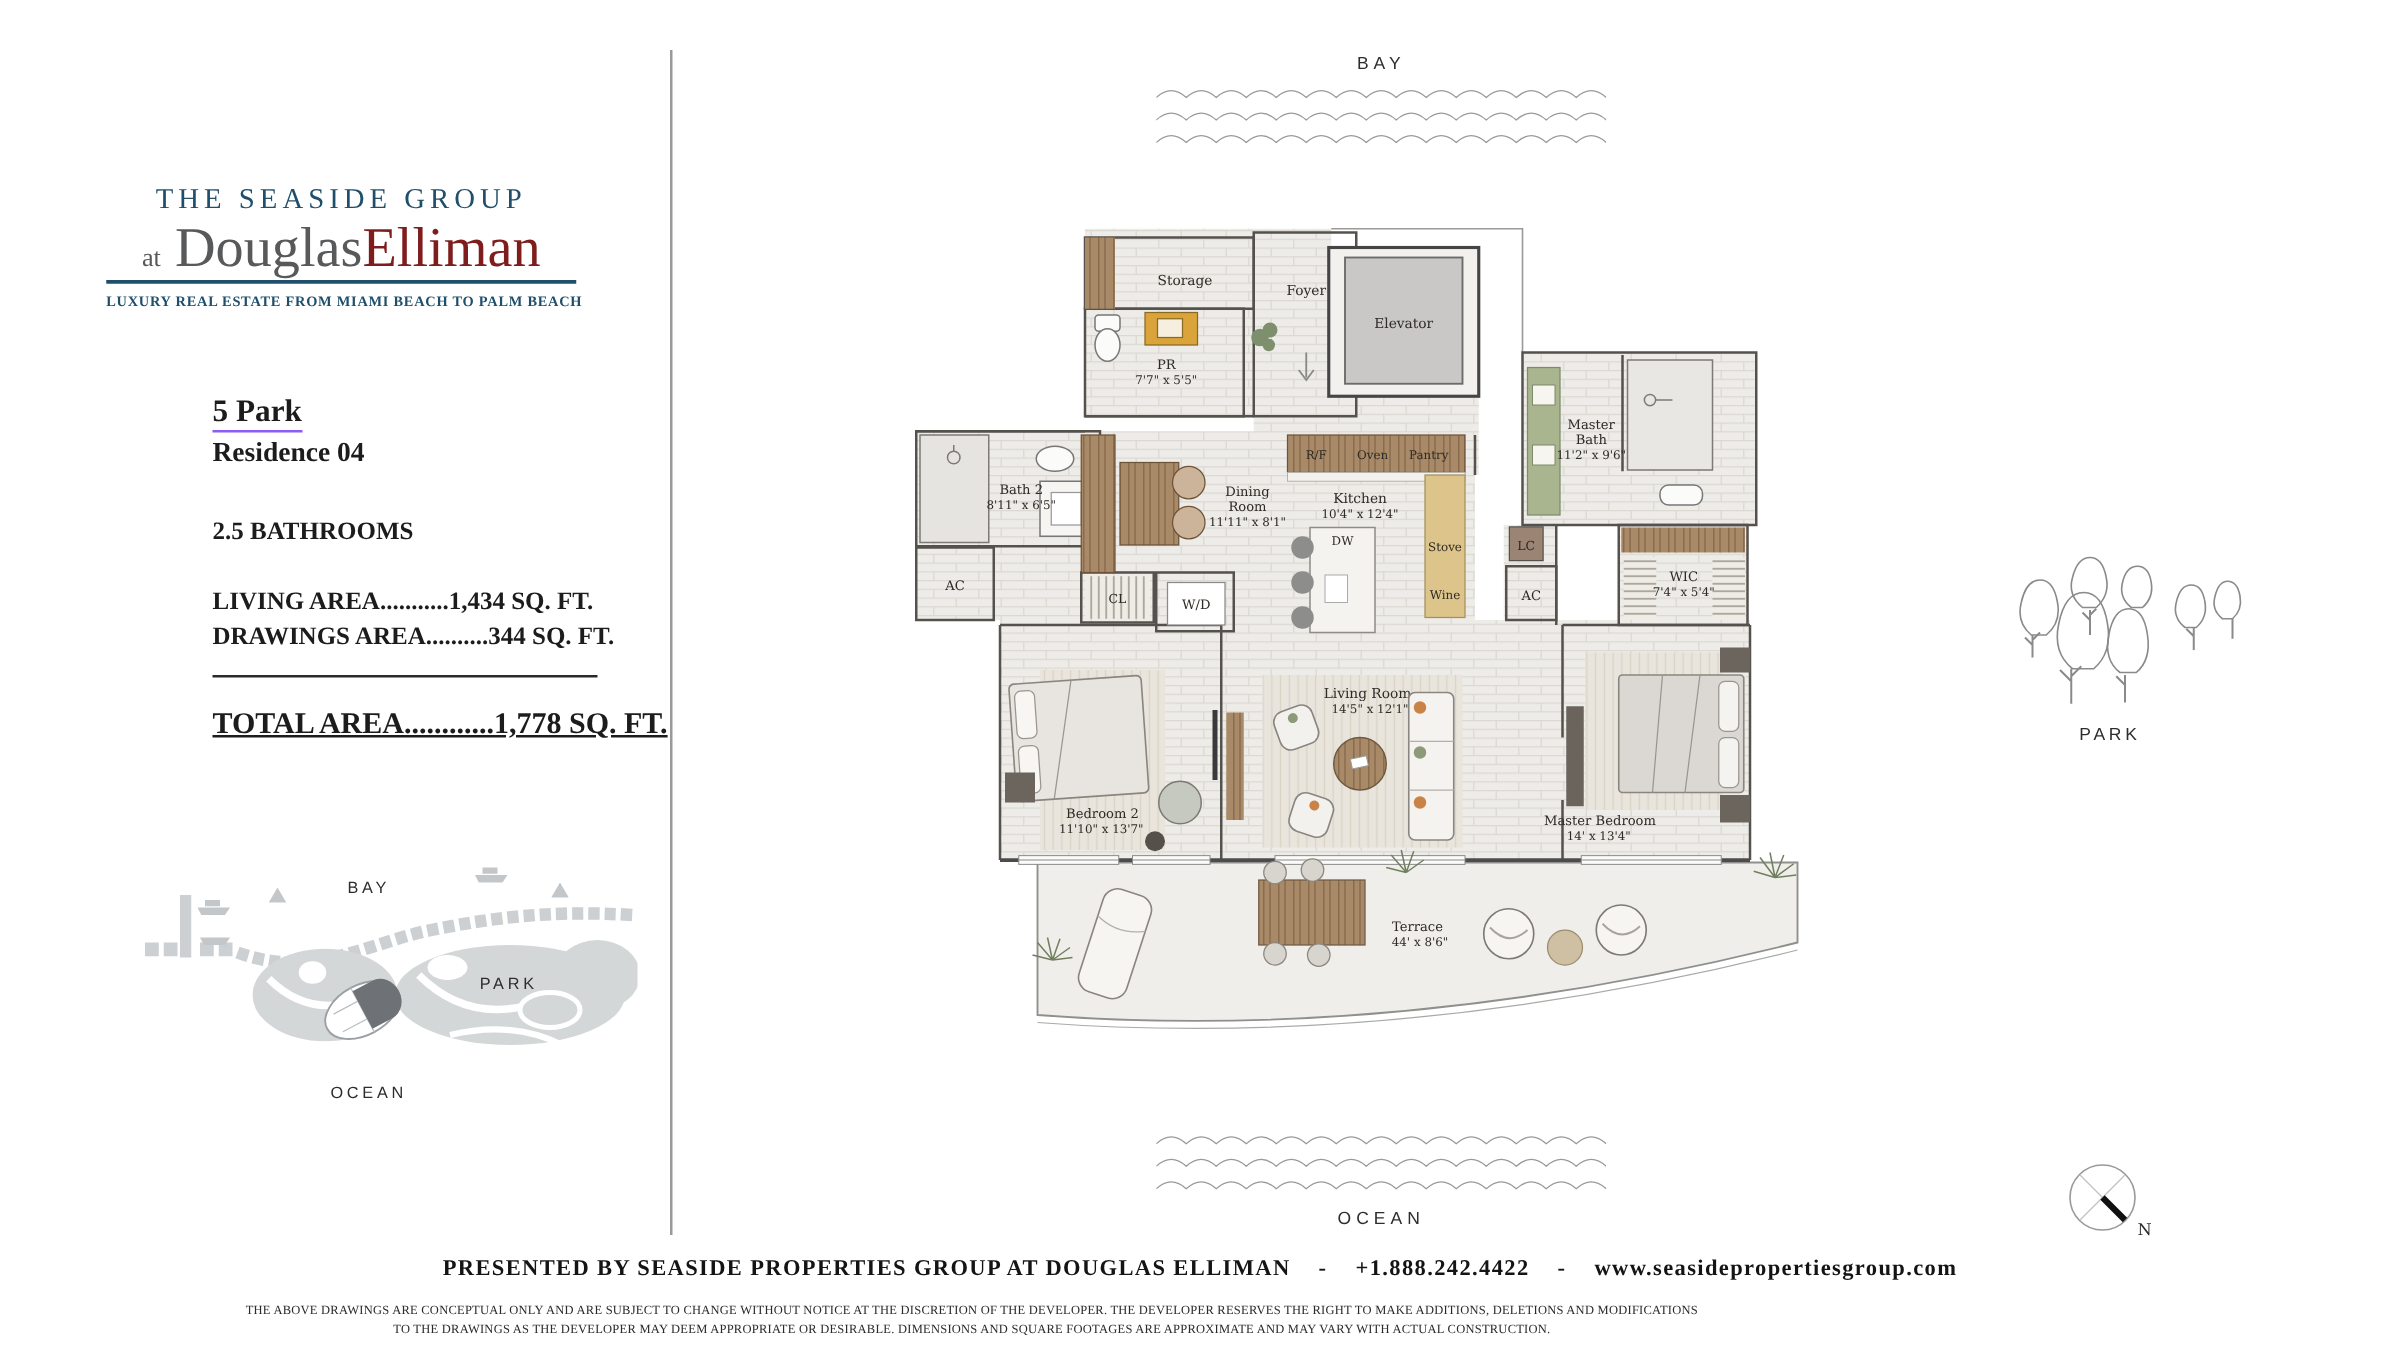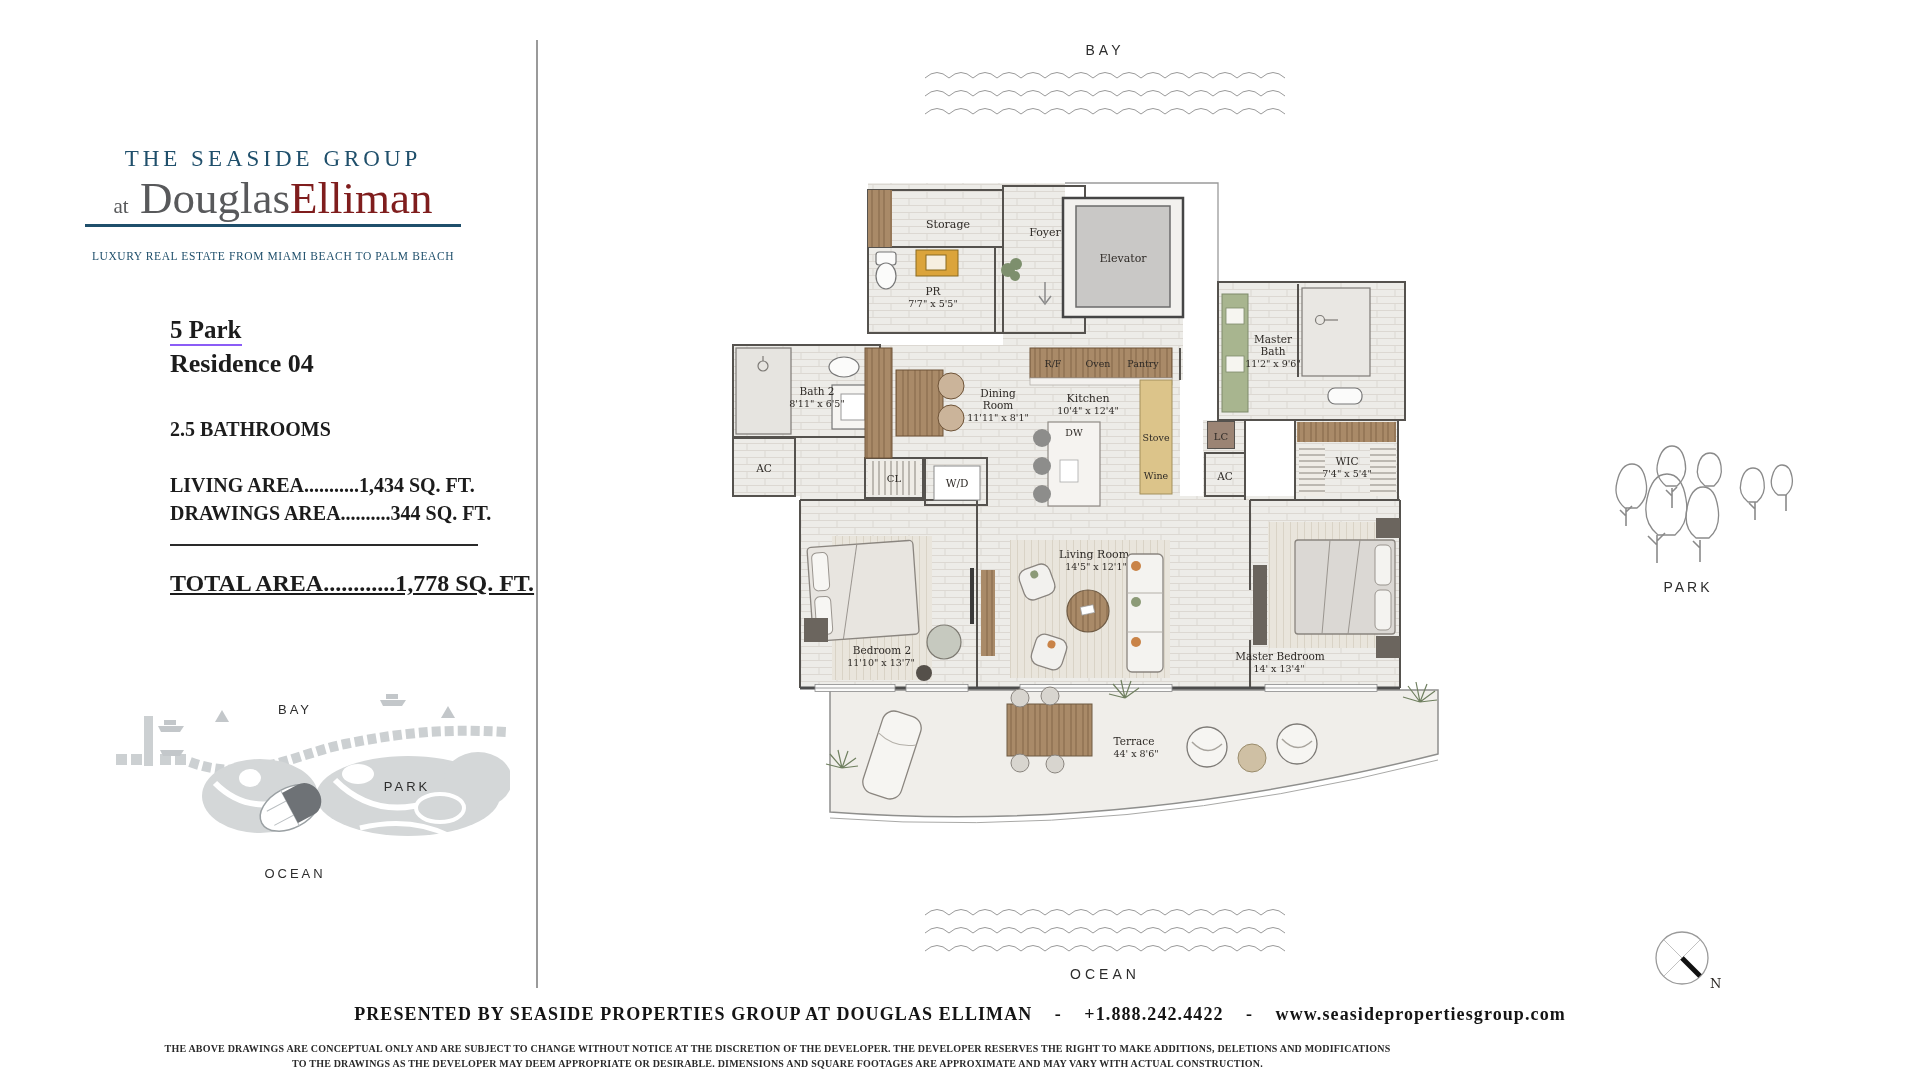--- a/index.html
+++ b/index.html
@@ -7,41 +7,41 @@
          font-family:"Liberation Serif", serif;color:#1c1c1c;}
   .abs{position:absolute;}
 
   
   #brand{left:85px;top:146px;width:376px;text-align:center;}
   .brand-line1{font-size:23px;letter-spacing:4px;color:#1f4f6b;font-weight:500;white-space:nowrap;}
   .brand-line2{font-size:45px;line-height:1.0;margin-top:4px;white-space:nowrap;color:#58595b;}
   .brand-at{font-size:21px;color:#58595b;}
   .brand-elliman{color:#7f1d1d;margin-top:40px;}
   .brand-rule{height:3px;background:#1f4f6b;margin-top:3px;}
-  .brand-tag{font-size:11.5px;letter-spacing:0.6px;color:#1f4f6b;margin-top:23px;white-space:nowrap;font-weight:400;}
+  .brand-tag{font-size:11.5px;letter-spacing:0.6px;color:#1f4f6b;margin-top:9px;white-space:nowrap;font-weight:700;}
 
   
   #unit{left:170px;top:316px;width:330px;font-weight:700;}
   .u-title{font-size:25px;display:inline-block;border-bottom:2px solid #8b5cf6;line-height:1.1;}
-  .u-res{font-size:26px;margin-top:3px;}
+  .u-res{font-size:22px;margin-top:3px;}
   .u-specs{margin-top:36px;font-size:20px;line-height:1.42;}
   .u-areas{margin-top:28px;font-size:20px;line-height:1.42;white-space:nowrap;}
   .u-divider{width:308px;border-top:2px solid #2a2a2a;margin-top:16px;}
   .u-total{font-size:24px;margin-top:24px;white-space:nowrap;text-decoration:underline;}
 
   
   #vline{left:536px;top:40px;width:2px;height:948px;background:#9a9a9a;}
   .ctx-label{font-family:"Liberation Sans", sans-serif;font-size:14px;letter-spacing:4px;color:#2d2d2d;}
   #bay-label{left:925px;top:42px;width:360px;text-align:center;}
   #ocean-label{left:925px;top:966px;width:360px;text-align:center;}
 
   
   #footer-line{left:0;top:1004px;width:1920px;text-align:center;font-size:18px;font-weight:700;
                letter-spacing:1.1px;color:#141414;white-space:nowrap;}
-  #disclaimer{left:0;top:1042px;width:1555px;text-align:center;font-size:10px;font-weight:700;
+  #disclaimer{left:0;top:1042px;width:1555px;text-align:center;font-size:10px;font-weight:400;
               color:#2a2a2a;line-height:1.45;letter-spacing:0.2px;}
 
   svg text{font-family:"DejaVu Serif", serif;fill:#2e2a26;}
   svg .ctx{font-family:"Liberation Sans", sans-serif;letter-spacing:3px;fill:#2d2d2d;}
 </style>
 </head>
 <body>
 
 <div id="stage">
 

